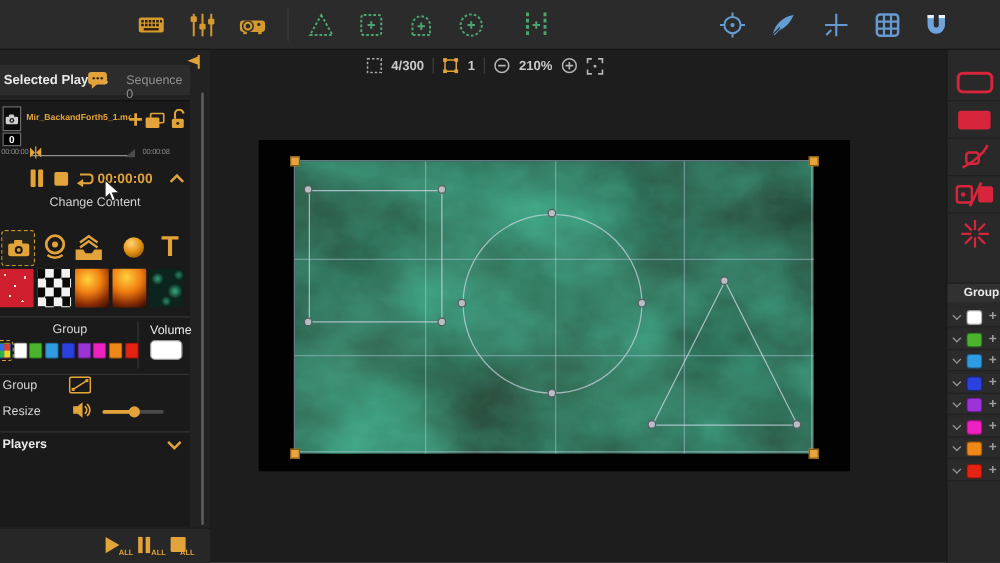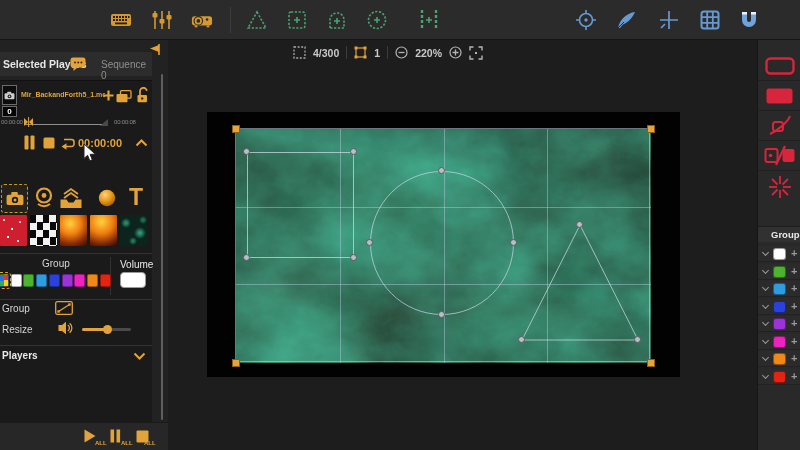--- a/index.html
+++ b/index.html
@@ -192,21 +192,21 @@
           <rect x="0.5" y="9.5" width="3" height="3"></rect>
           <rect x="9.5" y="9.5" width="3" height="3"></rect>
         </g>
     </svg>
     <span>1</span>
     <div class="ctsep"></div>
     <svg width="13" height="13" viewBox="0 0 13 13">
       <circle cx="6.5" cy="6.5" r="5.5" fill="none" stroke="#b5b5b5" stroke-width="1.2"></circle>
         <path d="M3.5,6.5 h6" stroke="#b5b5b5" stroke-width="1.3"></path>
     </svg>
-    <span>220%</span>
+    <span>210%</span>
     <svg width="13" height="13" viewBox="0 0 13 13">
       <circle cx="6.5" cy="6.5" r="5.5" fill="none" stroke="#b5b5b5" stroke-width="1.2"></circle>
         <path d="M3.5,6.5 h6 M6.5,3.5 v6" stroke="#b5b5b5" stroke-width="1.3"></path>
     </svg>
     <svg width="14" height="14" viewBox="0 0 14 14">
       <path d="M1,4.5 V1 H4.5 M9.5,1 H13 V4.5 M13,9.5 V13 H9.5 M4.5,13 H1 V9.5" fill="none" stroke="#b5b5b5" stroke-width="1.4"></path>
       <rect x="6" y="6" width="2" height="2" fill="#b5b5b5"></rect>
     </svg>
   </div>
 
@@ -320,20 +320,21 @@
       </svg>
       <svg class="abs" style="left:60px;top:55px" width="16" height="14" viewBox="0 0 16 14">
         <path d="M4,3.5 h7.5 a2.5,2.5 0 0 1 2.5,2.5 v2 a2.5,2.5 0 0 1 -2.5,2.5 H6" fill="none" stroke="#e2a33b" stroke-width="1.6"></path>
         <polygon points="6.5,7.2 6.5,13.8 1.5,10.5" fill="#e2a33b"></polygon>
       </svg>
       <span id="transport-time">00:00:00</span>
       <svg class="abs" style="left:135px;top:58px" width="13" height="8" viewBox="0 0 13 8">
         <polyline points="1.5,6.5 6.5,1.5 11.5,6.5" fill="none" stroke="#e2a33b" stroke-width="2"></polyline>
       </svg>
 
+      <div id="cc-label">Change Content</div>
 
       <div class="ctypebox" style="left:1px">
         <svg width="20" height="15" viewBox="0 0 20 16">
           <rect x="1" y="4" width="18" height="11" rx="2" fill="#e2a33b"></rect>
             <rect x="6" y="1" width="7" height="4" rx="1" fill="#e2a33b"></rect>
           <circle cx="10" cy="9.5" r="3.4" fill="#1a1a1a"></circle>
             <circle cx="10" cy="9.5" r="1.6" fill="#e2a33b"></circle>
         </svg>
       </div>
       <svg class="abs" style="left:34px;top:106px" width="20" height="23" viewBox="0 0 20 23">

